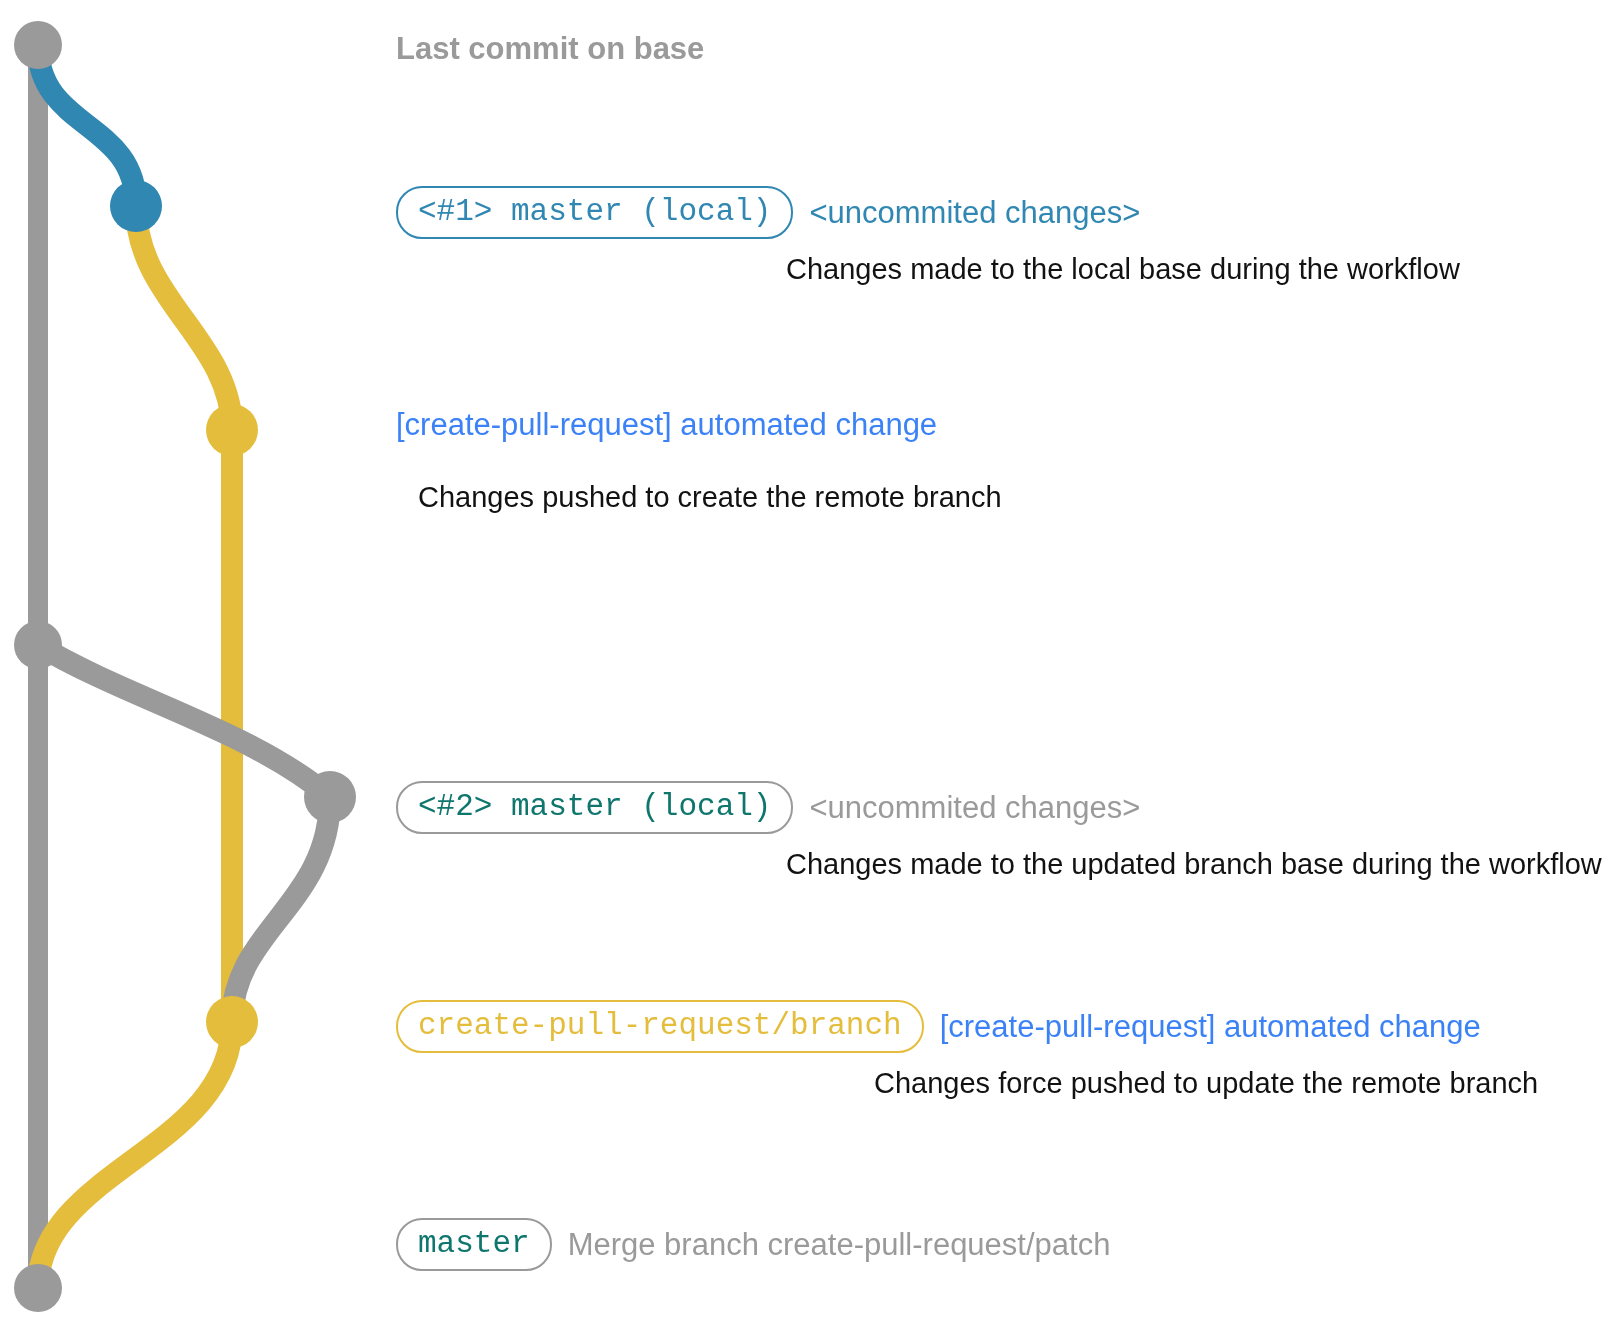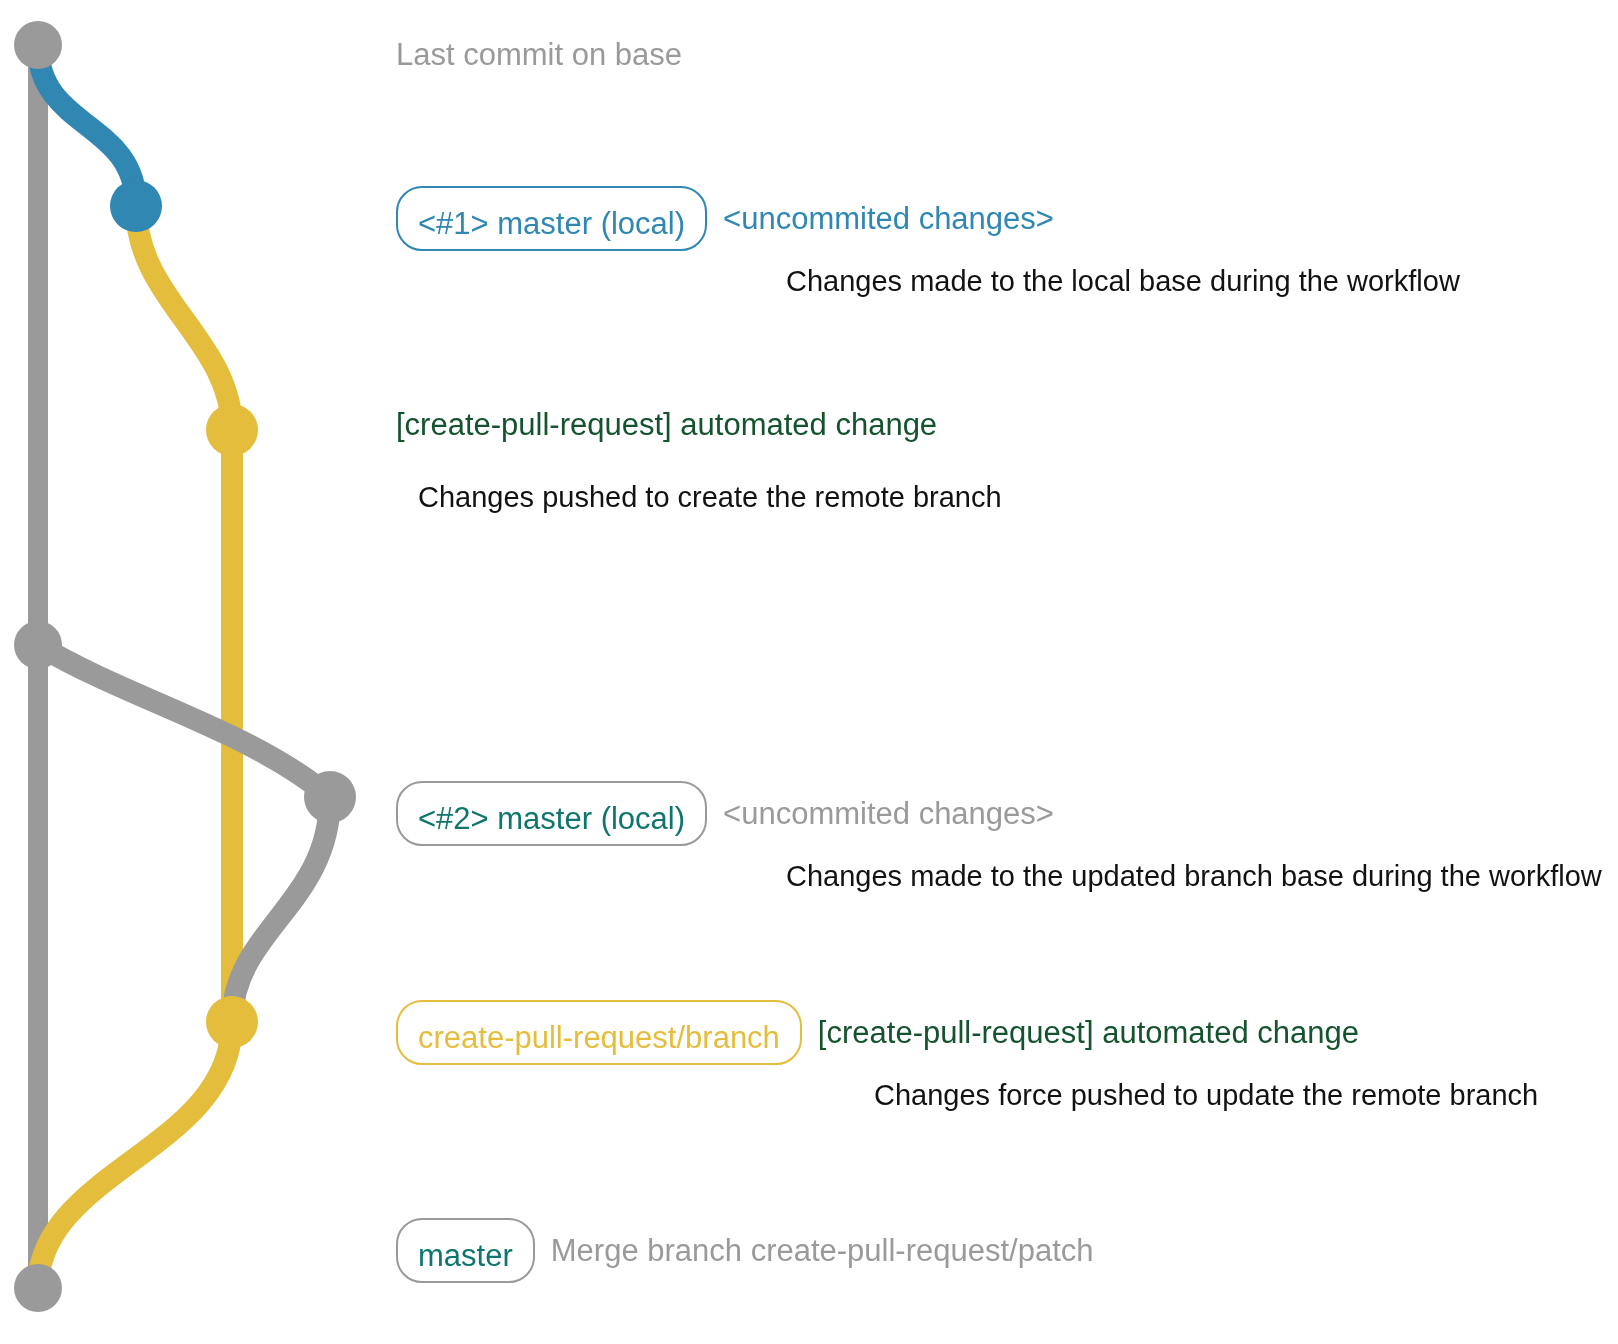--- a/index.html
+++ b/index.html
@@ -34,39 +34,39 @@
   }
   .row-head {
     display: flex;
     align-items: center;
     white-space: nowrap;
   }
   .badge {
     display: inline-block;
     border: 2px solid #9a9a9a;
     border-radius: 26px;
-    padding: 20px 20px 10px 20px;
+    padding: 8px 20px 10px 20px;
     font-size: 31px;
     line-height: 1;
     color: #9a9a9a;
-    font-family: Liberation Sans, sans-serif;
+    font-family: Liberation Mono, monospace;
     text-align: right;
   }
   .badge.blue { border-color: #2f87b2; color: #2f87b2; }
   .badge.yellow { border-color: #e5bd3c; color: #e5bd3c; }
   .badge.gray { border-color: #9a9a9a; color: #0f766e; }
   .subject {
     font-size: 31px;
     line-height: 1;
     color: #9a9a9a;
     font-family: "Liberation Sans", sans-serif;
     margin-left: 16px;
   }
   .subject.blue { color: #2f87b2; }
-  .subject.yellow { color: #14532d; }
+  .subject.yellow { color: #3b82f6; }
   .subject.gray { color: #9a9a9a; }
   .subject.nobadge { margin-left: 0; }
   .desc {
     font-family: Liberation Sans, sans-serif;
     font-size: 29px;
     color: #121212;
     white-space: nowrap;
     margin-top: 14px;
   }
 </style>
@@ -93,21 +93,21 @@
   <circle cx="136" cy="206" r="26" fill="#2f87b2"></circle>
   <circle cx="232" cy="430" r="26" fill="#e5bd3c"></circle>
   <circle cx="38" cy="645" r="24" fill="#9a9a9a"></circle>
   <circle cx="330" cy="797" r="26" fill="#9a9a9a"></circle>
   <circle cx="232" cy="1022" r="26" fill="#e5bd3c"></circle>
   <circle cx="38" cy="1288" r="24" fill="#9a9a9a"></circle>
 </svg>
 
 <div class="labels-layer">
 
-  <div class="commit-row" style="top:39px;">
+  <div class="commit-row" style="top:33px;font-weight:bold;">
     <div class="row-head">
       <span class="subject gray nobadge">Last commit on base</span>
     </div>
   </div>
 
   <div class="commit-row" style="top:186px;">
     <div class="row-head">
       <span class="badge blue">&lt;#1&gt; master (local)</span>
       <span class="subject blue">&lt;uncommited changes&gt;</span>
     </div>

